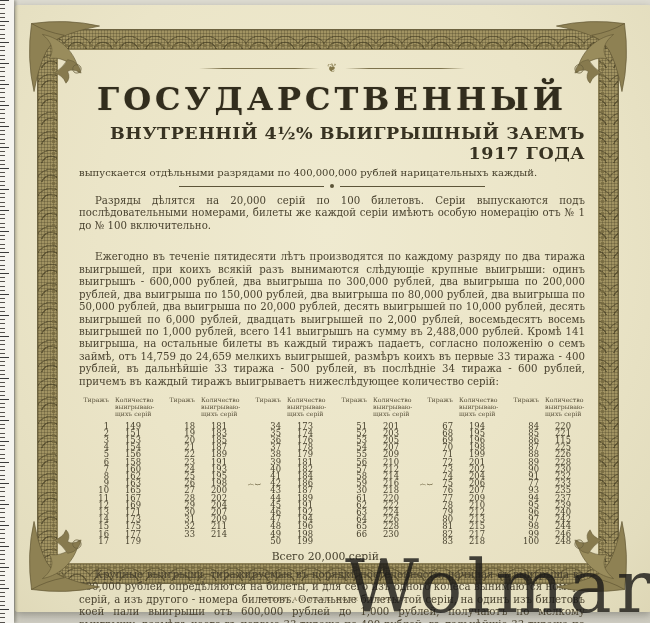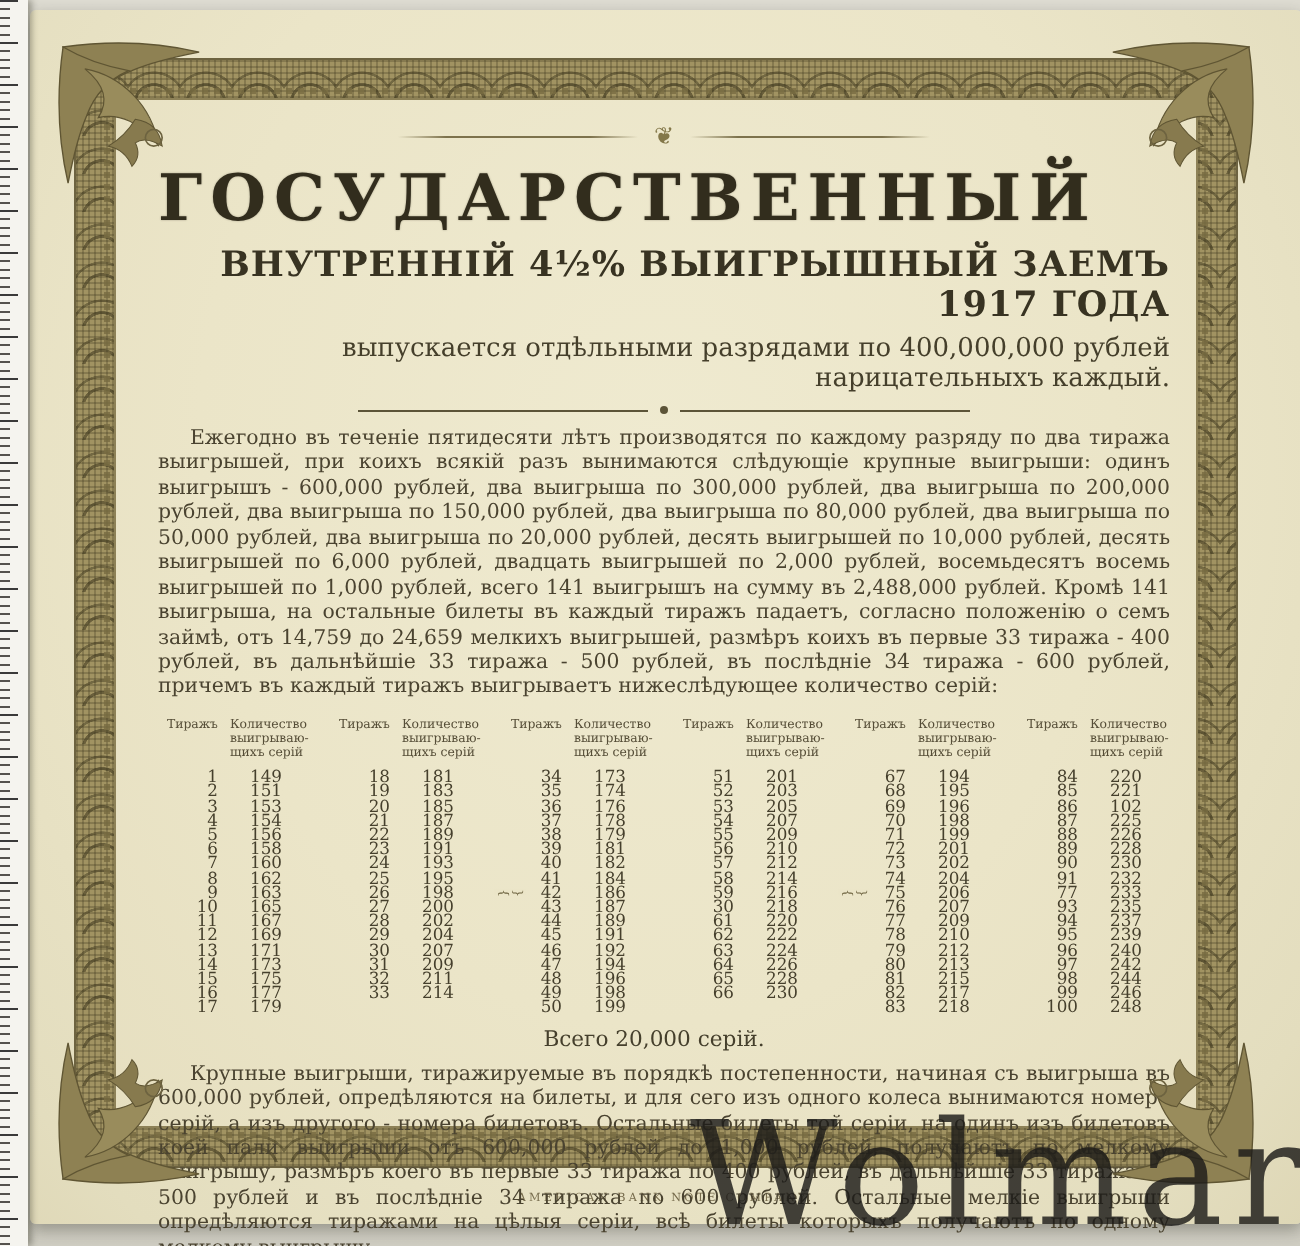--- a/index.html
+++ b/index.html
@@ -59,29 +59,29 @@
   .corner.br{right:24px;bottom:20px;transform:scale(-1,-1);}
   
   .content{
     position:absolute;left:64px;right:66px;top:46px;
     color:#4a4330;z-index:1;
   }
   .fleuron-row{display:flex;align-items:center;justify-content:center;gap:8px;margin-top:12px;height:10px;}
   .fleuron-row .rule{height:1px;width:120px;background:linear-gradient(90deg,transparent,#7d724c 20%,#7d724c 80%,transparent);}
   .fleuron-row .fleuron{color:#837749;font-size:12px;line-height:10px;}
   .title{
-    margin-top:7px;font-weight:bold;
+    margin-top:7px;text-align:center;font-weight:bold;
     font-size:32px;letter-spacing:4px;color:#322d1d;
     text-shadow:0 0 1px rgba(50,45,30,.4);
   }
   .subtitle{
     margin-top:5px;text-align:right;font-weight:bold;
     font-size:17.5px;letter-spacing:.5px;color:#383322;
   }
-  .issueline{margin-top:4px;text-align:right;font-size:13px;color:#453f2b;}
+  .issueline{margin-top:4px;text-align:left;font-size:10px;color:#453f2b;}
   .divider-row{display:flex;align-items:center;justify-content:center;gap:6px;margin:6px auto 7px;}
   .divider-row .dline{height:1px;width:145px;background:#5c5438;}
   .divider-row .ddot{width:4px;height:4px;background:#5c5438;border-radius:50%;}
   p.bodytext{
     margin:0;text-align:justify;text-indent:16px;
     font-size:10.2px;line-height:1.22;color:#4a4330;
   }
   p.bodytext + p.bodytext{margin-top:19px;}
   
   .wtable{display:flex;justify-content:space-between;align-items:flex-start;margin:8px 4px 0 4px;}
@@ -163,20 +163,21 @@
     <div class="title">ГОСУДАРСТВЕННЫЙ</div>
     <div class="subtitle">ВНУТРЕННІЙ 4½% ВЫИГРЫШНЫЙ ЗАЕМЪ 1917 ГОДА</div>
     <div class="issueline">выпускается отдѣльными разрядами по 400,000,000 рублей нарицательныхъ каждый.</div>
 
     <div class="divider-row">
       <span class="dline"></span>
       <span class="ddot"></span>
       <span class="dline"></span>
     </div>
 
+    <p class="bodytext">Разряды дѣлятся на 20,000 серій по 100 билетовъ. Серіи выпускаются подъ послѣдовательными номерами, билеты же каждой серіи имѣютъ особую номерацію отъ № 1 до № 100 включительно.</p>
     <p class="bodytext">Ежегодно въ теченіе пятидесяти лѣтъ производятся по каждому разряду по два тиража выигрышей, при коихъ всякій разъ вынимаются слѣдующіе крупные выигрыши: одинъ выигрышъ - 600,000 рублей, два выигрыша по 300,000 рублей, два выигрыша по 200,000 рублей, два выигрыша по 150,000 рублей, два выигрыша по 80,000 рублей, два выигрыша по 50,000 рублей, два выигрыша по 20,000 рублей, десять выигрышей по 10,000 рублей, десять выигрышей по 6,000 рублей, двадцать выигрышей по 2,000 рублей, восемьдесятъ восемь выигрышей по 1,000 рублей, всего 141 выигрышъ на сумму въ 2,488,000 рублей. Кромѣ 141 выигрыша, на остальные билеты въ каждый тиражъ падаетъ, согласно положенію о семъ займѣ, отъ 14,759 до 24,659 мелкихъ выигрышей, размѣръ коихъ въ первые 33 тиража - 400 рублей, въ дальнѣйшіе 33 тиража - 500 рублей, въ послѣдніе 34 тиража - 600 рублей, причемъ въ каждый тиражъ выигрываетъ нижеслѣдующее количество серій:</p>
 
     <div class="wtable">
         <div class="tg">
           <div class="tg-head">
             <div class="th-draw">Тиражъ</div>
             <div class="th-count">Количество
 выигрываю-
 щихъ серій</div>
           </div>
@@ -561,21 +562,21 @@
           <div class="trow">
             <div class="td-num">84</div>
             <div class="td-cnt">220</div>
           </div>
           <div class="trow">
             <div class="td-num">85</div>
             <div class="td-cnt">221</div>
           </div>
           <div class="trow">
             <div class="td-num">86</div>
-            <div class="td-cnt">102</div>
+            <div class="td-cnt">115</div>
           </div>
           <div class="trow">
             <div class="td-num">87</div>
             <div class="td-cnt">225</div>
           </div>
           <div class="trow">
             <div class="td-num">88</div>
             <div class="td-cnt">226</div>
           </div>
           <div class="trow">

